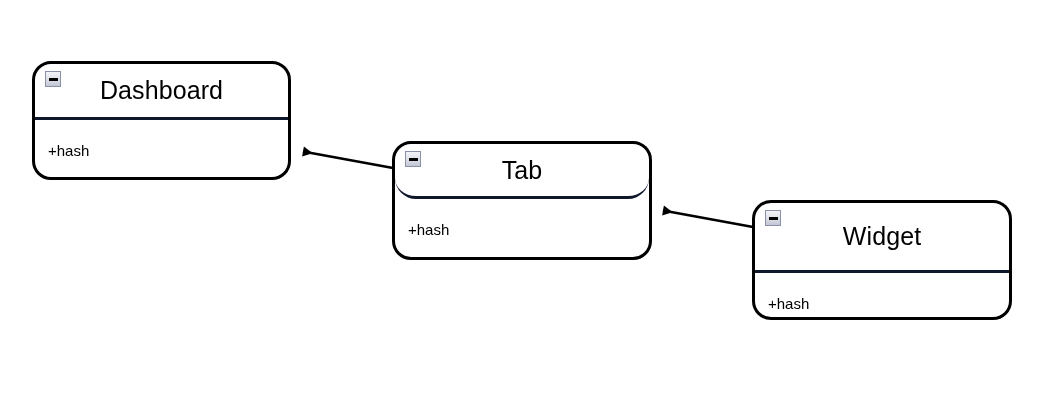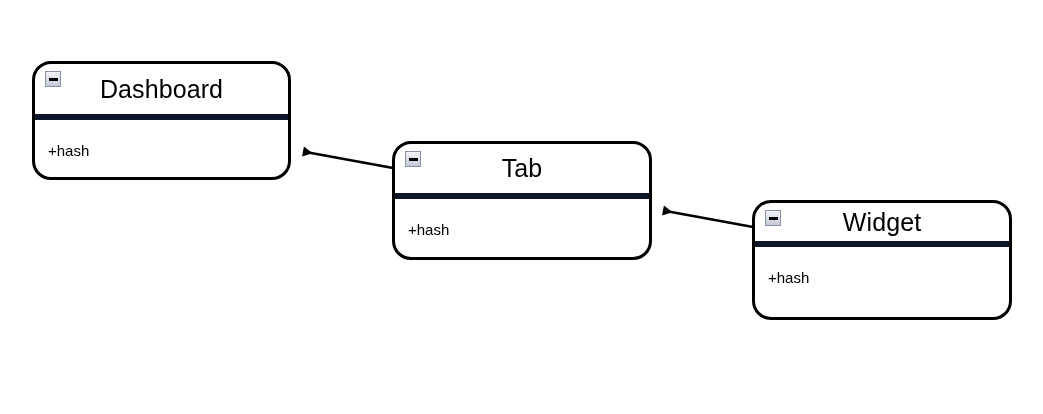--- a/index.html
+++ b/index.html
@@ -40,21 +40,21 @@
     border-radius: 19px;
     overflow: hidden;
   }
   .uml-header {
     position: relative;
     box-sizing: border-box;
     width: 100%;
     display: flex;
     align-items: center;
     justify-content: center;
-    border-bottom: 6px solid #0f172a;
+    border-bottom: 3px solid #0f172a;
   }
   .uml-title {
     font-size: 25px;
     line-height: 1;
     color: #000000;
     letter-spacing: 0.1px;
     white-space: nowrap;
   }
   .uml-body {
     box-sizing: border-box;
@@ -89,25 +89,25 @@
     height: 3px;
     background: #000000;
   }
 
   
   #node-dashboard { left: 32px;  top: 61px;  width: 259px; height: 119px; }
   #node-dashboard .uml-header { height: 56px; }
   #node-dashboard .uml-body   { height: 60px; }
 
   #node-tab { left: 392px; top: 141px; width: 260px; height: 119px; }
-  #node-tab .uml-header { height: 55px; }
+  #node-tab .uml-header { height: 55px; border-radius: 21px; }
   #node-tab .uml-body   { height: 61px; }
 
   #node-widget { left: 752px; top: 200px; width: 260px; height: 120px; }
-  #node-widget .uml-header { height: 44px; }
+  #node-widget .uml-header { height: 70px; }
   #node-widget .uml-body   { height: 61px; }
 </style>
 </head>
 <body>
 
 <div id="canvas">
 
   <svg id="edge-layer" width="1043" height="414" viewBox="0 0 1043 414" xmlns="http://www.w3.org/2000/svg">
     <defs>
       <marker id="arrow-solid" markerWidth="11" markerHeight="11" refX="10" refY="5.5" orient="auto" markerUnits="userSpaceOnUse">

